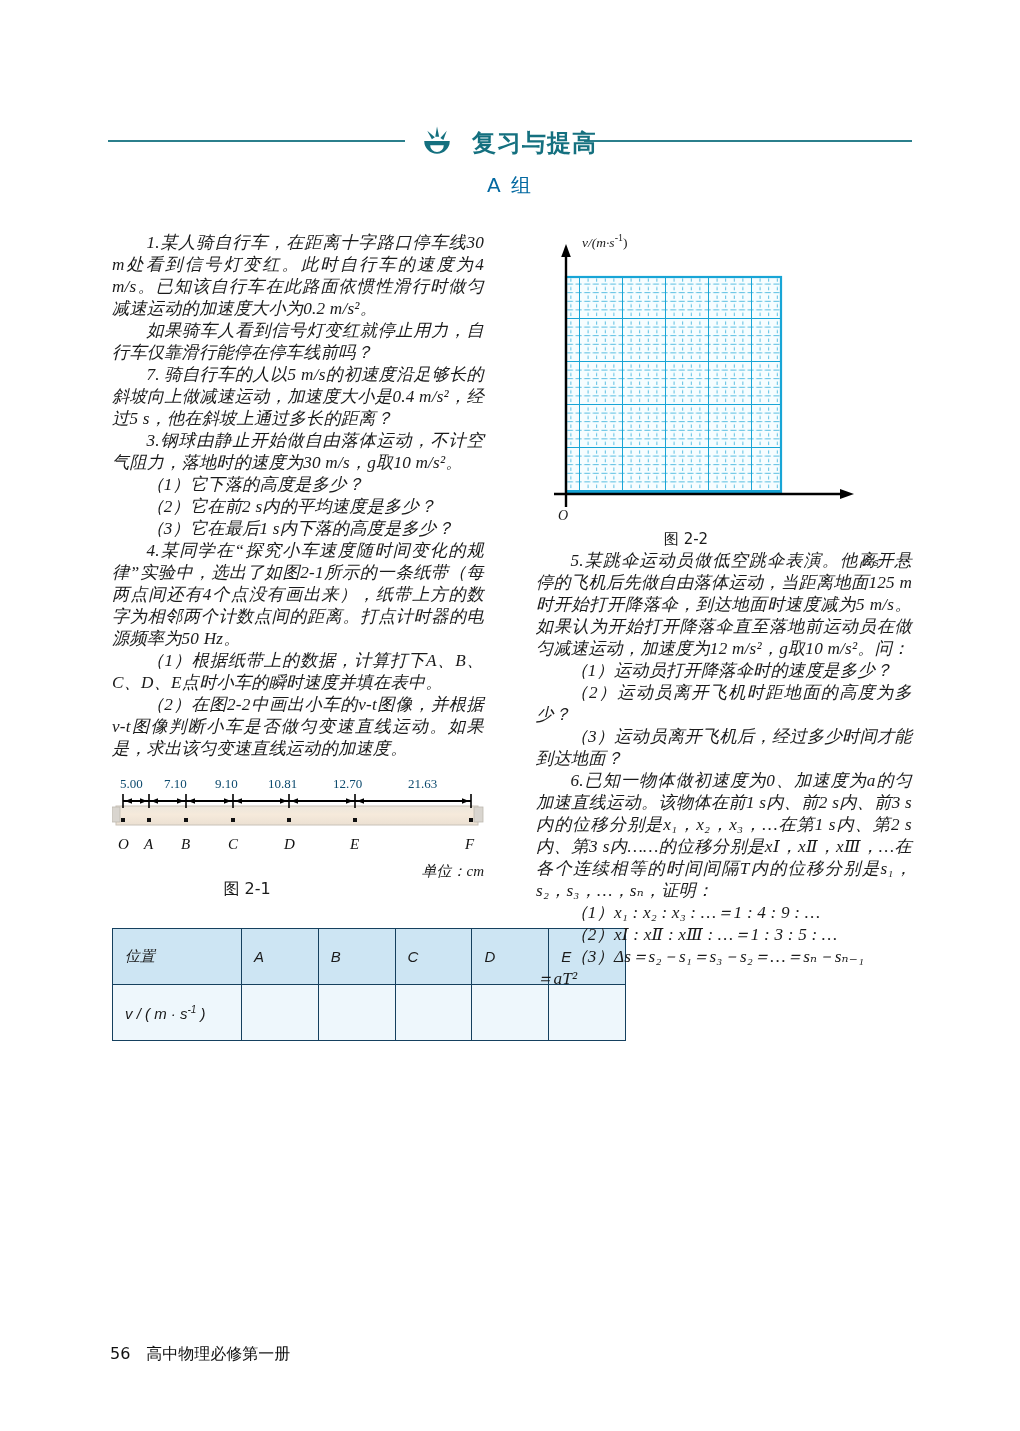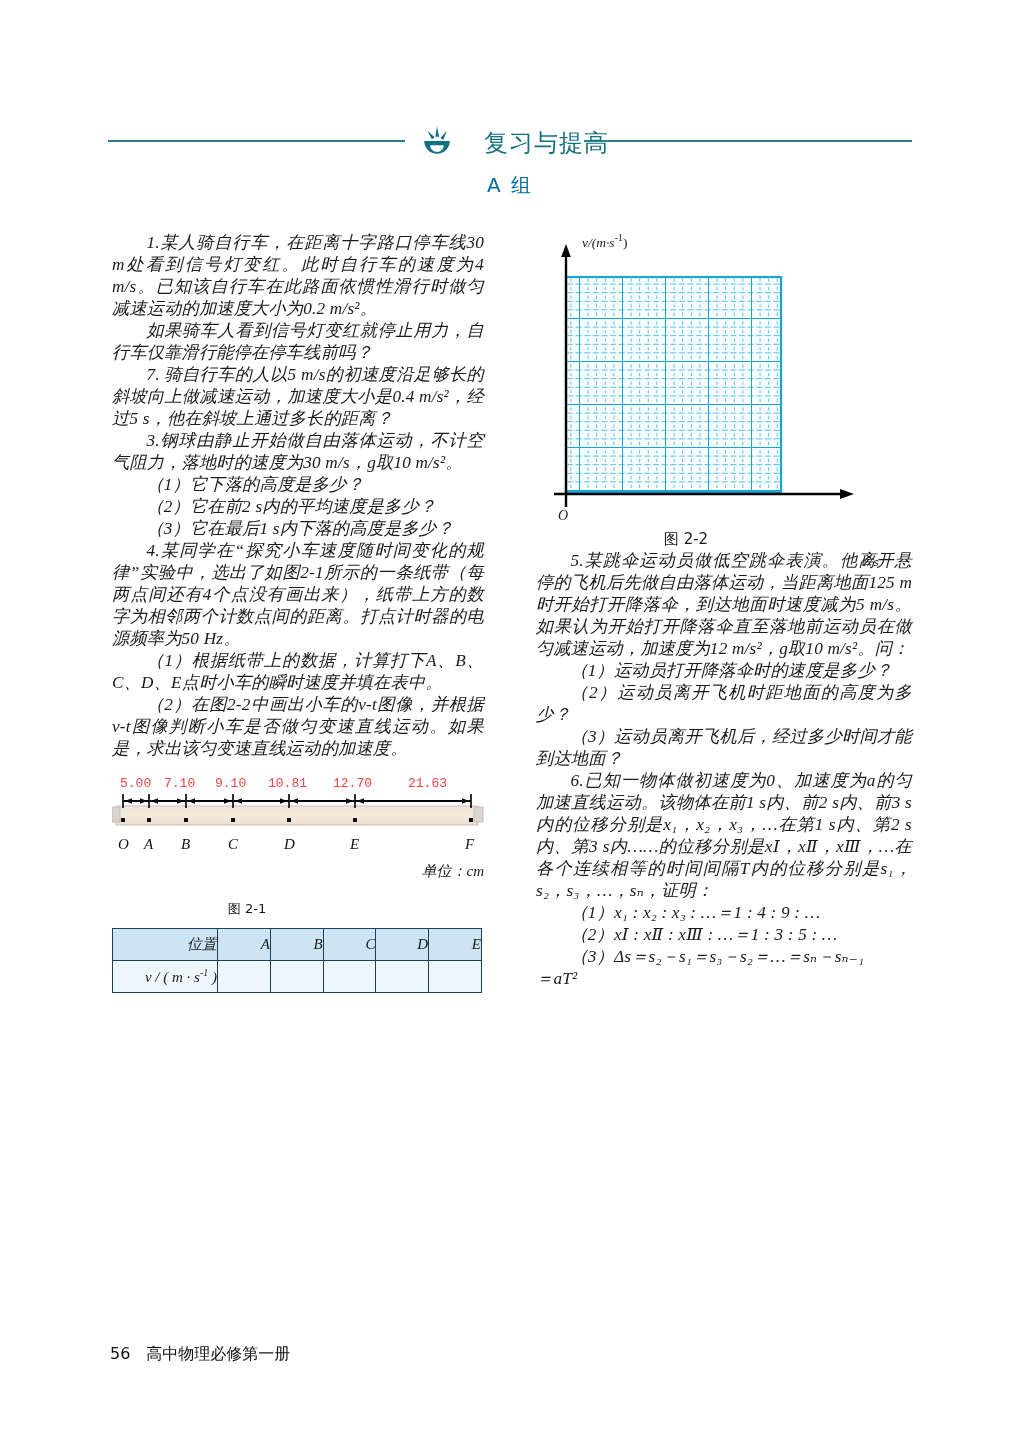--- a/index.html
+++ b/index.html
@@ -29,24 +29,24 @@
   .rule.left  { left: 108px;  width: 297px; }
   .rule.right { left: 584px;  width: 328px; }
 
   #header-logo {
     position: absolute;
     left: 420px; top: 6px;
     width: 34px; height: 34px;
   }
   #header-title {
     position: absolute;
-    left: 484px; top: 9px;
+    left: 472px; top: 9px;
     font-family: "DejaVu Sans", sans-serif;
     font-size: 24px;
-    font-weight: normal;
+    font-weight: bold;
     letter-spacing: 1px;
     color: #14707f;
     white-space: nowrap;
   }
 
   #group-label {
     position: absolute;
     left: 0; top: 172px;
     width: 1020px;
     text-align: center;
@@ -87,65 +87,65 @@
     height: 140px;
     margin-top: 16px;
   }
   #tape-nums {
     position: absolute;
     left: 0; top: 0;
     width: 372px; height: 18px;
   }
   .tape-num {
     position: absolute;
-    font-family: Liberation Mono, monospace;
+    font-family: Liberation Serif, serif;
     font-size: 13px;
-    color: #ef4444;
+    color: #0c4a6e;
     white-space: nowrap;
   }
   #tape-svg { position: absolute; left: 0; top: 14px; }
   .tape-letter {
     position: absolute;
     font-size: 15px;
     font-style: italic;
     font-family: "Liberation Serif", serif;
     color: #111;
     top: 60px;
   }
   #tape-unit {
     position: absolute;
     right: 0; top: 86px;
     font-size: 15px;
     font-style: italic;
     font-family: "Liberation Serif", serif;
   }
   #fig21-caption {
     position: absolute;
-    left: 0; top: 124px;
+    left: 0; top: 103px;
     width: 270px;
     text-align: center;
-    font-size: 13px;
+    font-size: 16px;
     font-family: "DejaVu Sans", sans-serif;
   }
 
   
   #data-table {
     border-collapse: collapse;
     margin-top: 12px;
     table-layout: fixed;
     width: 363px;
   }
   #data-table th, #data-table td {
     border: 1.4px solid #15405e;
     height: 31px;
-    text-align: right;
+    text-align: left;
     font-size: 15px;
     font-style: italic;
-    font-family: Liberation Serif, serif;
-    padding: 0;
+    font-family: Liberation Sans, sans-serif;
+    padding: 12px;
   }
   #data-table thead th { background: #cde5f3; font-weight: normal; }
   #data-table tbody td { background: #eef7fc; }
   #data-table .c-label { width: 104px; }
   #data-table .c-data  { width: 51.8px; }
   .supsmall { font-size: 10px; vertical-align: super; }
 
   
   #graph-figure {
     position: relative;

